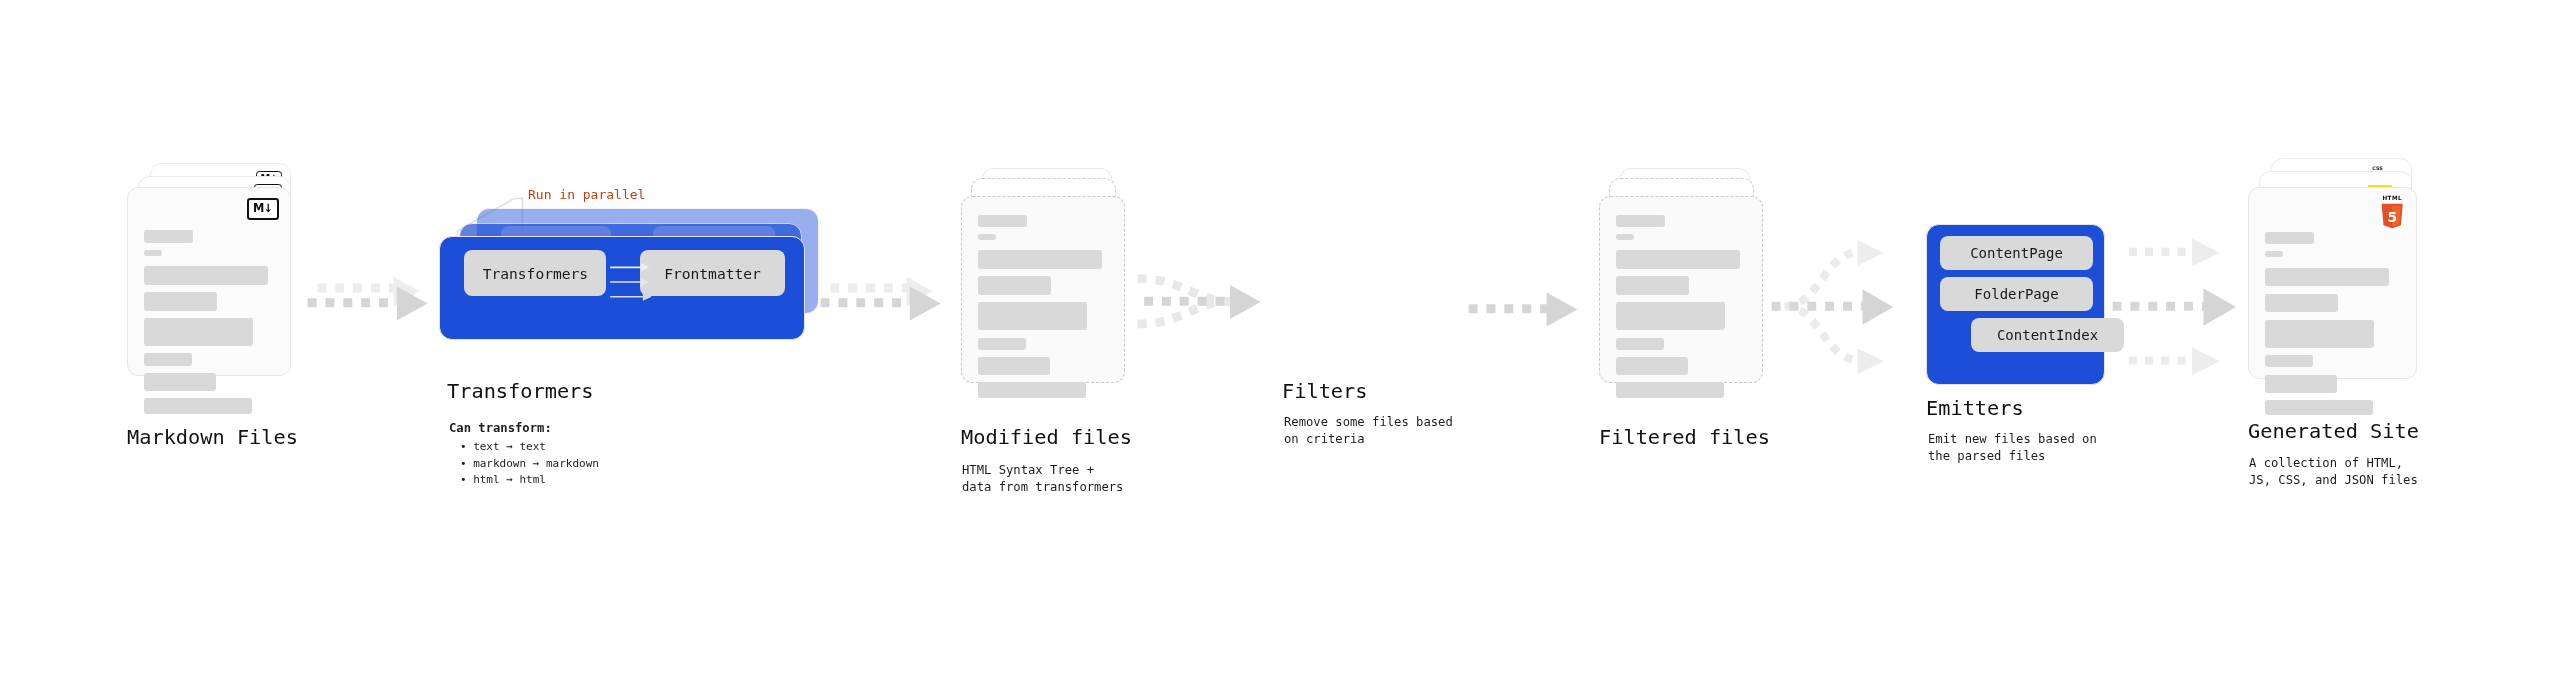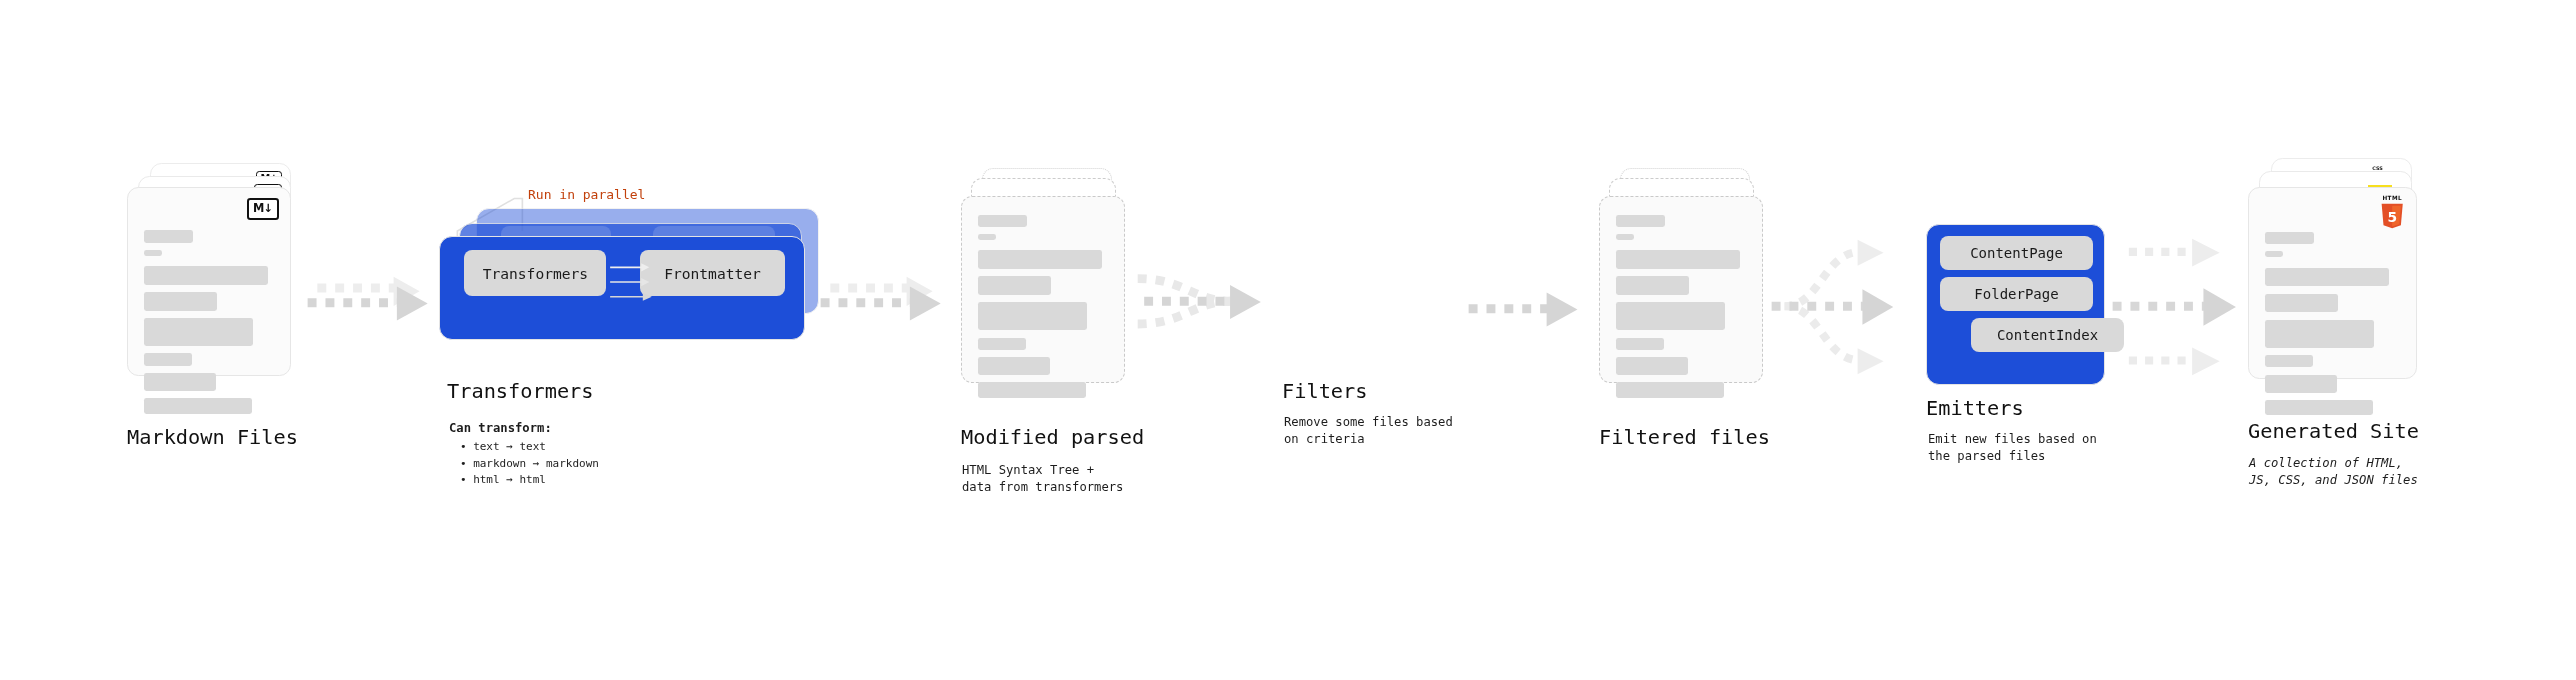--- a/index.html
+++ b/index.html
@@ -281,21 +281,21 @@
           <div class="skel" style="width:73px;height:18.7px;"></div>
           <div class="skel" style="width:109px;height:28px;"></div>
           <div class="skel" style="width:48px;height:12.2px;"></div>
           <div class="skel" style="width:72px;height:18px;"></div>
           <div class="skel" style="width:108px;height:15.4px;"></div>
         </div>
       </div>
     </div>
   </div>
 
-  <div class="caption-title" style="left:961px; top:425px;">Modified parsed</div>
+  <div class="caption-title" style="left:961px; top:425px;">Modified files</div>
   <div class="caption-sub" style="left:962px; top:462px;">HTML Syntax Tree +
 data from transformers</div>
 
   <div class="node" style="left:1136px; top:264px;">
     <svg width="150" height="81" viewBox="0 0 185 100">
       <g fill="none" stroke="#e8e8e8" stroke-width="11" stroke-dasharray="11 11">
         <path d="M2 18 C 60 18, 70 46, 118 46"></path>
         <path d="M2 74 C 60 74, 70 46, 118 46"></path>
       </g>
       <g fill="none" stroke="#d5d5d5" stroke-width="11" stroke-dasharray="11 11">
@@ -418,17 +418,17 @@
           <div class="skel" style="width:109px;height:28px;"></div>
           <div class="skel" style="width:48px;height:12.2px;"></div>
           <div class="skel" style="width:72px;height:18px;"></div>
           <div class="skel" style="width:108px;height:15.4px;"></div>
         </div>
       </div>
     </div>
   </div>
 
   <div class="caption-title" style="left:2248px; top:419px;">Generated Site</div>
-  <div class="caption-sub" style="left:2249px; top:455px;font-style:italic;">A collection of HTML,
+  <div class="caption-sub" style="left:2249px; top:455px;">A collection of HTML,
 JS, CSS, and JSON files</div>
 
 </div>
 
 
 </body></html>

